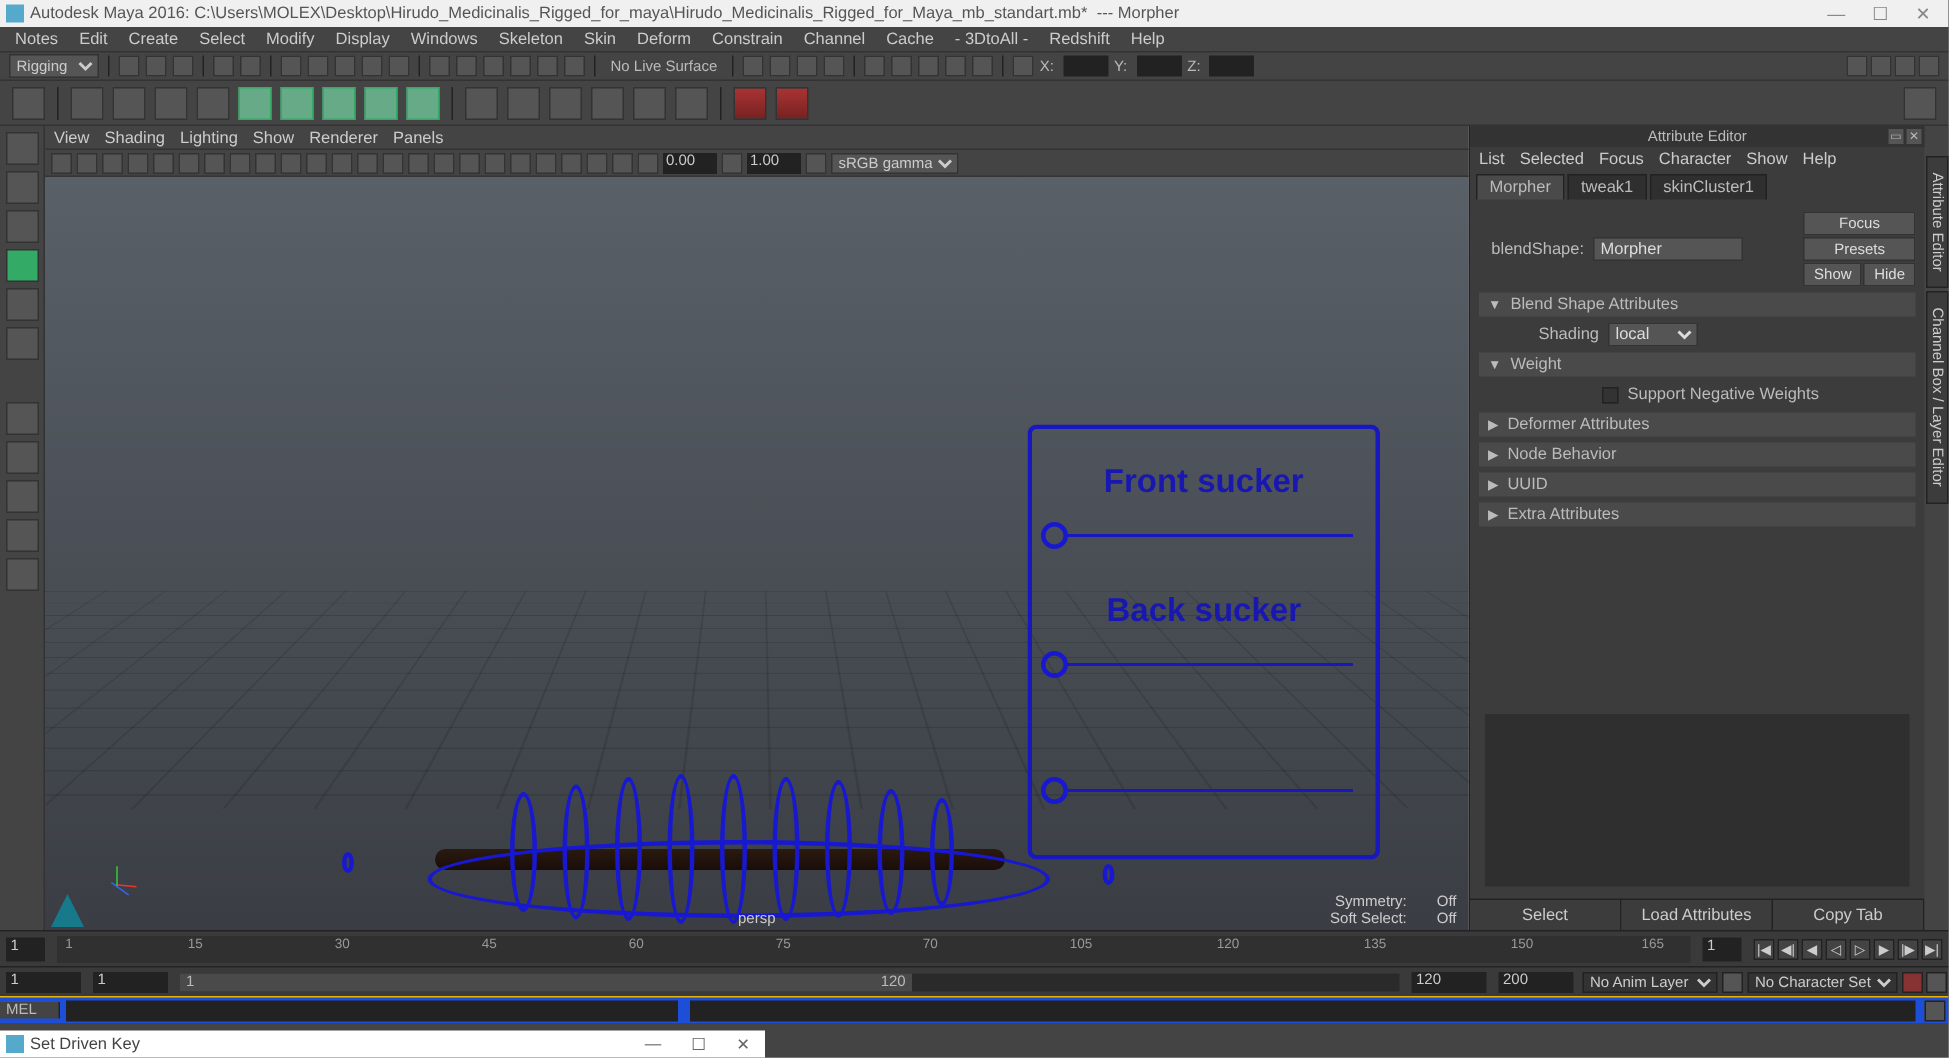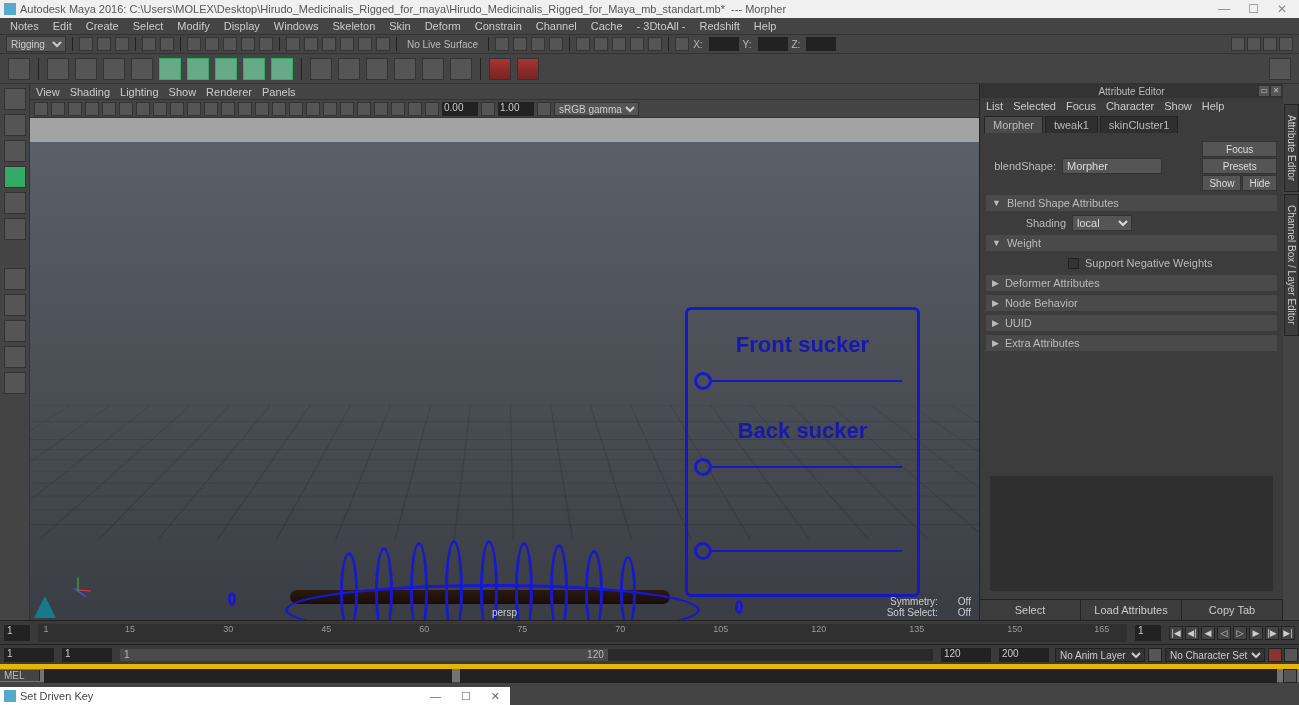--- a/index.html
+++ b/index.html
@@ -41,21 +41,21 @@
 
 
 .viewarea { flex: 1; display: flex; flex-direction: column; background: #a3a3a3; position: relative; }
 .viewmenu { height: 16px; background: #444; display: flex; align-items: center; padding: 0 6px; gap: 10px; border-bottom: 1px solid #333; }
 .viewmenu span { color: #ccc; font-size: 11px; }
 .viewtoolbar { height: 18px; background: #444; display: flex; align-items: center; padding: 0 4px; gap: 3px; border-bottom: 1px solid #333; }
 .viewtoolbar .vt { width: 14px; height: 14px; background: #555; border: 1px solid #333; }
 .viewtoolbar .num-field { width: 36px; height: 14px; background: #222; color: #ccc; font-size: 10px; padding: 0 2px; }
 .viewtoolbar select { background: #555; color: #ccc; border: 1px solid #333; font-size: 10px; height: 14px; }
 
-.viewport { flex: 1; background: linear-gradient(#5a6068, #3a3e44); position: relative; overflow: hidden; margin-top: 24px; }
+.viewport { flex: 1; background: linear-gradient(#5a6068, #3a3e44); position: relative; overflow: hidden; }
 .grid { position: absolute; left: 0; right: 0; top: 55%; bottom: 0;
   background:
     repeating-linear-gradient(to right, rgba(0,0,0,0.15) 0 1px, transparent 1px 40px),
     repeating-linear-gradient(to bottom, rgba(0,0,0,0.15) 0 1px, transparent 1px 18px);
   transform: perspective(600px) rotateX(65deg); transform-origin: top center;
 }
 .model { position: absolute; left: 260px; top: 448px; width: 380px; height: 14px;
   background: linear-gradient(#2a1a10,#1a0d08); border-radius: 7px; }
 .rig-ring { position: absolute; border: 3px solid #1818d0; border-radius: 50%; }
 .rig-ellipse { position: absolute; left: 255px; top: 442px; width: 415px; height: 52px; border: 3px solid #1818d0; border-radius: 50%; }
@@ -120,21 +120,21 @@
 
 .rangebar { height: 20px; background: #3a3a3a; display: flex; align-items: center; border-top: 1px solid #222; }
 .rangebar .rb-in { width: 50px; height: 14px; background: #222; color: #ccc; font-size: 10px; margin: 0 4px; padding: 0 3px; }
 .rangebar .rb-track { flex: 1; height: 12px; background: #2a2a2a; margin: 0 4px; position: relative; }
 .rangebar .rb-range { position: absolute; left: 0; width: 60%; height: 100%; background: #4a4a4a; }
 .rangebar .rb-range .s { float: left; padding: 0 4px; font-size: 10px; }
 .rangebar .rb-range .e { float: right; padding: 0 4px; font-size: 10px; }
 .rangebar .combo { background: #333; color: #ccc; border: 1px solid #222; font-size: 10px; height: 14px; margin: 0 2px; }
 .rangebar .ricon { width: 14px; height: 14px; background: #555; border: 1px solid #222; margin: 0 1px; }
 
-.cmdline { height: 18px; background: #737373; display: flex; align-items: center; border-top: 5px solid #eab308; }
+.cmdline { height: 18px; background: #1d4ed8; display: flex; align-items: center; border-top: 1px solid #eab308; }
 .cmdline .lang { width: 40px; padding: 0 4px; background: #444; font-size: 10px; border-right: 1px solid #222; }
 .cmdline .cmd-in { flex: 1; height: 14px; background: #222; margin: 0 4px; }
 .cmdline .ricon { width: 14px; height: 14px; background: #555; border: 1px solid #222; margin: 0 2px; }
 
 
 .subwin { position: absolute; left: 0; bottom: 0; width: 510px; height: 18px; background: #fff; display: flex; align-items: center; padding: 0 4px; color: #444; font-size: 11px; }
 .subwin .swicon { width: 12px; height: 12px; background: #5ac; margin-right: 4px; }
 .subwin .swctl { margin-left: auto; display: flex; gap: 20px; padding-right: 6px; color: #666; }
 </style>
 </head>

